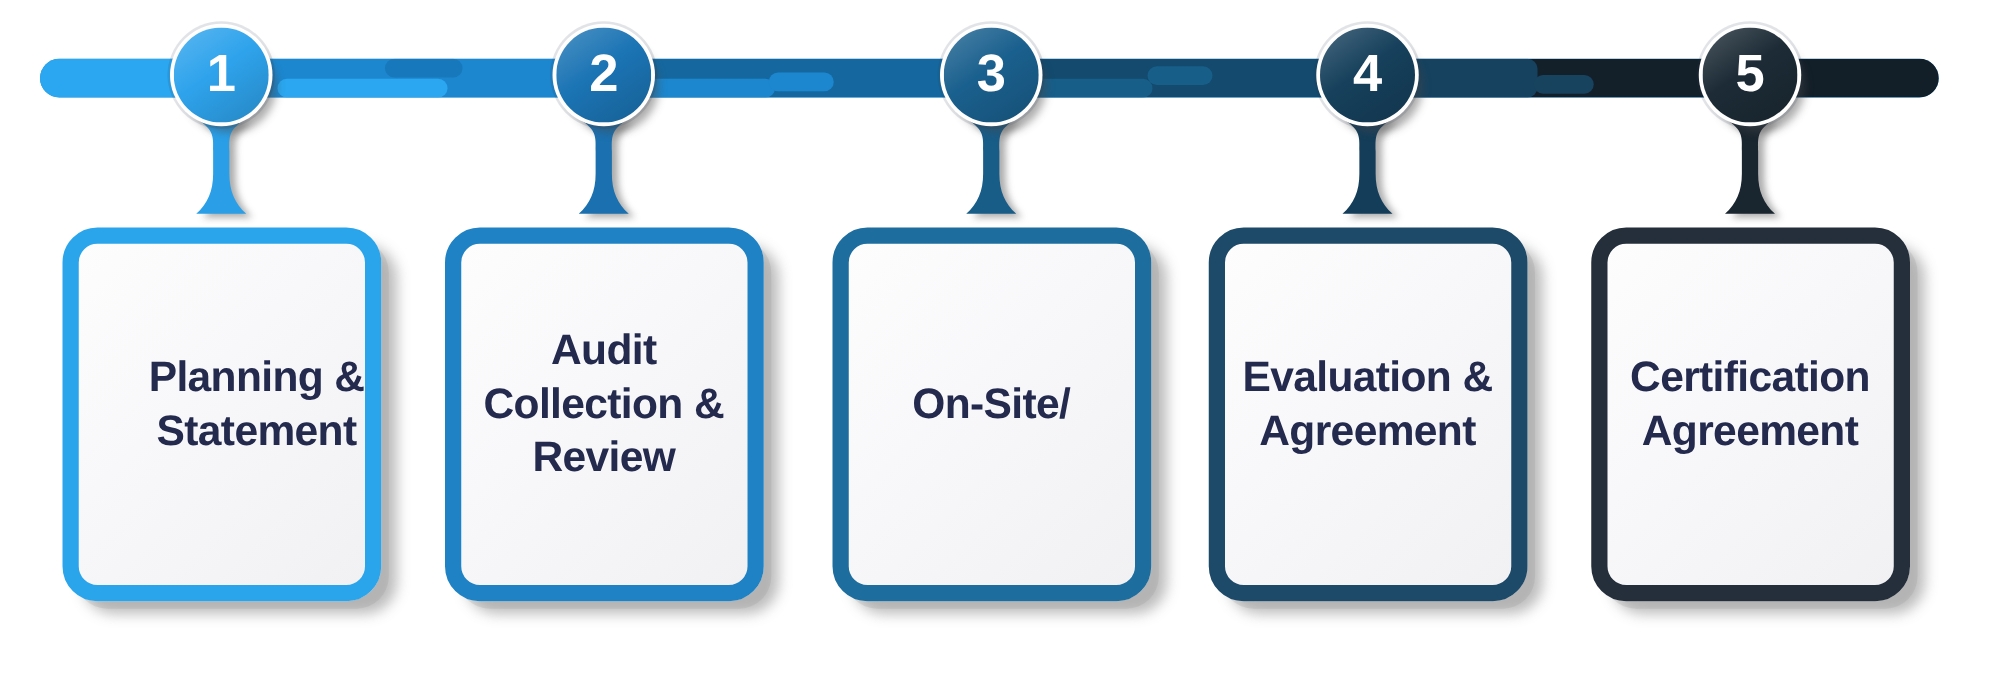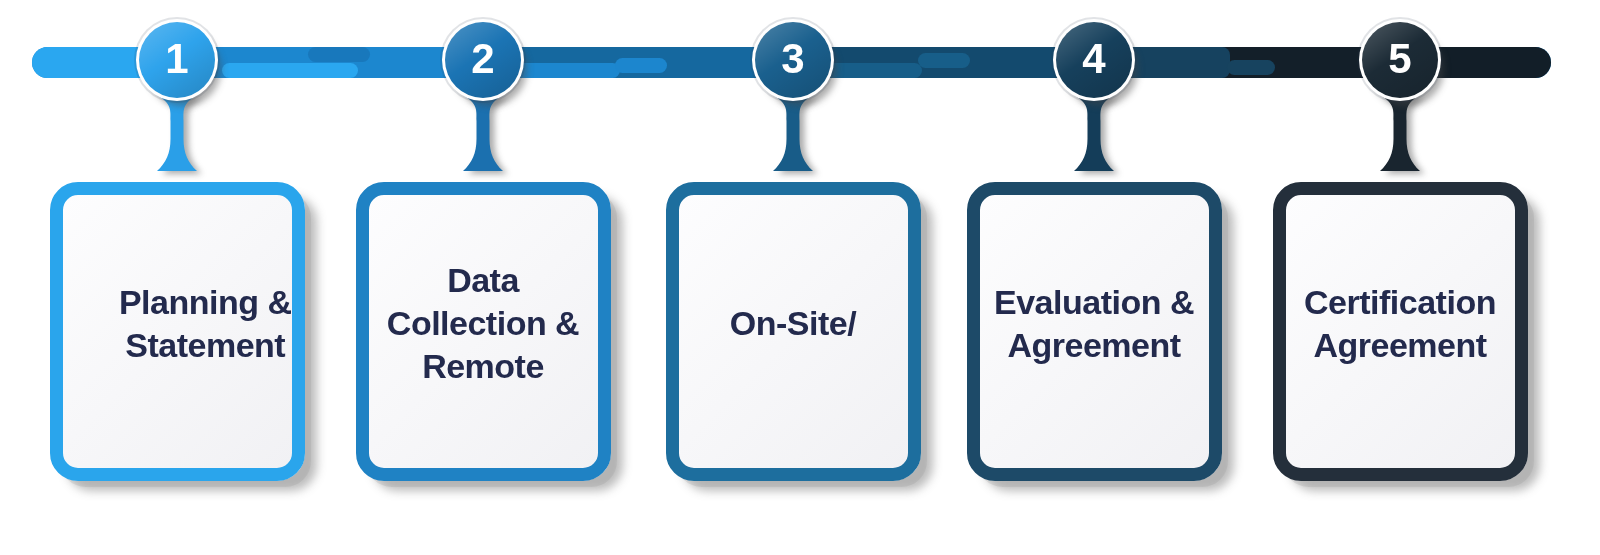--- a/index.html
+++ b/index.html
@@ -81,23 +81,23 @@
       </div>
       <div class="step" style="left: 355.5px;">
         <div class="goblet" style="left: 97.5px; top: 95px;"><svg width="60" height="78" viewBox="0 0 60 78">
             <path d="M10,0 C25,9 23.5,15 23.5,26 L23.5,44 C23.5,58 19,68 10,76 L50,76 C41,68 36.5,58 36.5,44 L36.5,26 C36.5,15 35,9 50,0 Z" fill="#1B70AF"></path>
           </svg></div>
         <div class="circle" style="left: 89.5px; top: 22px; background-color: rgb(27, 116, 180);">
           <span class="num">2</span>
         </div>
         <div class="card" style="border-color: rgb(31, 130, 196);">
           <div class="card-label">
-            <span>Data</span>
+            <span>Audit</span>
             <span>Collection &amp;</span>
-            <span>Remote</span>
+            <span>Review</span>
           </div>
         </div>
       </div>
       <div class="step" style="left: 665.5px;">
         <div class="goblet" style="left: 97.5px; top: 95px;"><svg width="60" height="78" viewBox="0 0 60 78">
             <path d="M10,0 C25,9 23.5,15 23.5,26 L23.5,44 C23.5,58 19,68 10,76 L50,76 C41,68 36.5,58 36.5,44 L36.5,26 C36.5,15 35,9 50,0 Z" fill="#185C88"></path>
           </svg></div>
         <div class="circle" style="left: 89.5px; top: 22px; background-color: rgb(26, 96, 142);">
           <span class="num">3</span>
         </div>

